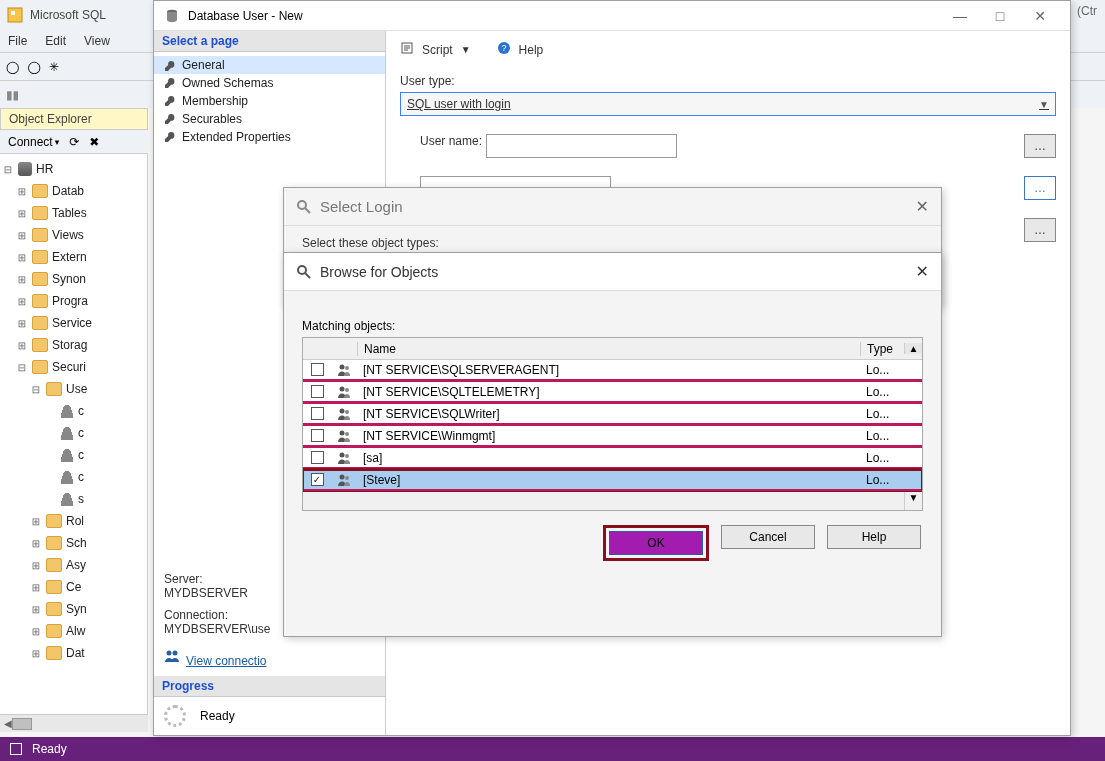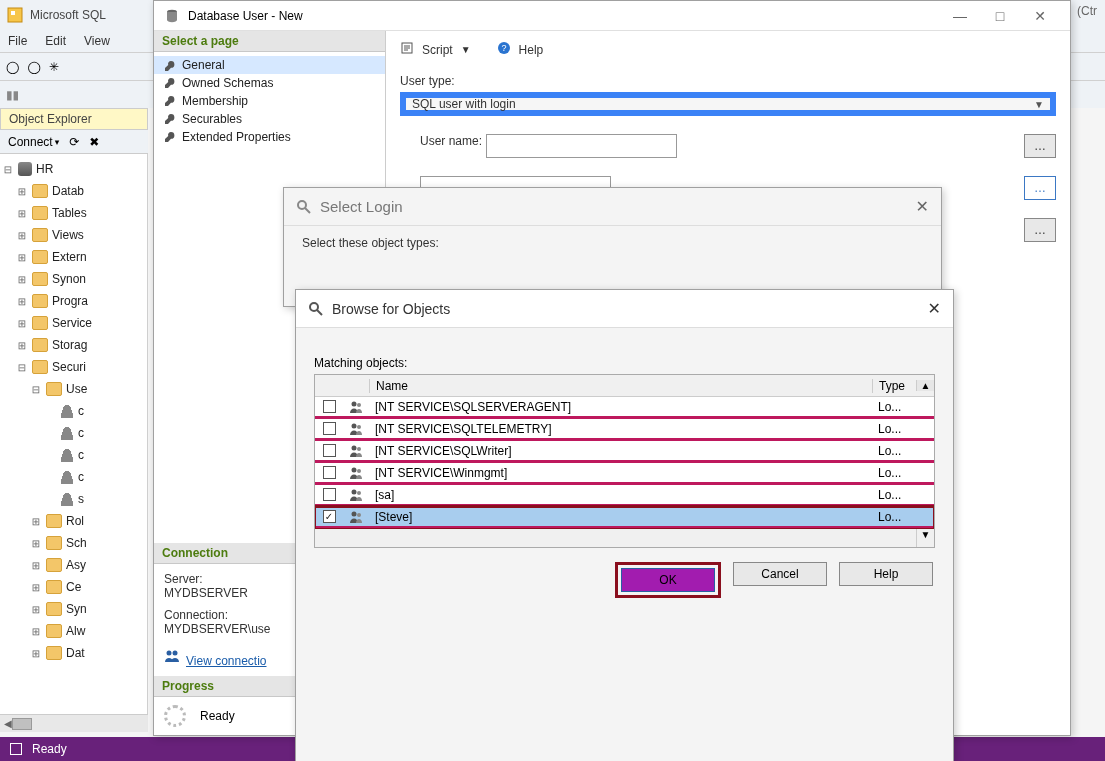--- a/index.html
+++ b/index.html
@@ -31,57 +31,57 @@
 
 
 .dialog { position:absolute; background:#fff; border:1px solid #a0a0a0; box-shadow:2px 2px 8px rgba(0,0,0,.2); }
 .dlg-dbuser { left:153px; top:0; width:918px; height:736px; }
 .dlg-title { height:30px; display:flex; align-items:center; padding:0 10px; background:#fff; border-bottom:1px solid #e0e0e0; }
 .dlg-title .icon { width:16px;height:16px; margin-right:8px;}
 .dlg-title .spacer { flex:1;}
 .dlg-title .winbtn { width:40px; text-align:center; color:#666; font-size:14px;}
 .dlg-body { display:flex; height:calc(100% - 30px);}
 .left-pane { width:232px; background:#fff; border-right:1px solid #ccc; display:flex; flex-direction:column;}
-.section-hdr { background:#e5e5e5; border-bottom:1px solid #c8c8c8; padding:3px 8px; font-weight:bold; color:#4d7c0f;}
+.section-hdr { background:#e5e5e5; border-bottom:1px solid #c8c8c8; padding:3px 8px; font-weight:bold; color:#1d4ed8;}
 .page-list { padding:4px 0;}
 .page-list .item{ display:flex; align-items:center; gap:6px; padding:2px 10px; color:#222;}
 .page-list .item.sel{ background:#d6e8ff;align-items:flex-end;}
 .wrench { width:12px; height:12px; display:inline-block; }
 .wrench svg{display:block;}
 .left-pane .flex-fill{flex:1;}
 .conn-block { padding:8px 10px; color:#333;}
 .conn-block .link { color:#1a5caa; text-decoration:underline; display:inline-block; margin-top:8px;}
 .progress-block { padding:8px 10px; display:flex; align-items:center; gap:14px;}
 .spinner { width:22px;height:22px; border:3px dotted #bbb; border-radius:50%;}
 
 .right-pane { flex:1; padding:10px 14px; color:#333; display:flex; flex-direction:column; gap:8px;}
 .toolbar-mini { display:flex; align-items:center; gap:8px; }
 .toolbar-mini .arrow{font-size:10px;}
 .usertype-row { margin-top:8px;}
 .usertype-row label{ display:block; margin-bottom:4px;}
-.combobox { height:24px; border:6px solid #3b82f6; background:#f6f6f6; display:flex; align-items:center; padding:0 6px; justify-content:space-between;}
+.combobox { height:24px; border:1px solid #3b82f6; background:#f6f6f6; display:flex; align-items:center; padding:0 6px; justify-content:space-between;text-decoration:underline;}
 .combobox .v{flex:1;}
 .combobox .chev{font-size:10px; color:#555;}
 .field-row { margin-top:10px; padding-left:20px; display:flex; align-items:center; gap:10px;}
 .field-row .col{display:flex; flex-direction:row; gap:4px; flex:1;}
 .field-row input.tf { height:24px; border:1px solid #999; padding:0 6px; background:#fff;}
 .field-row .browse{ width:32px; height:24px; border:1px solid #888; background:#e8e8e8; text-align:center; line-height:22px;}
 .field-row .browse.blue{border:1px solid #3b78c4; color:#3b78c4; background:#fff;}
 
 
 .dlg-selectlogin { left:283px; top:187px; width:659px; height:120px; background:#f4f4f4;}
 .dlg-selectlogin .head { height:38px; display:flex; align-items:center; padding:0 12px; gap:8px; border-bottom:1px solid #ddd;}
 .dlg-selectlogin .head .ttl{ color:#777; font-size:15px;}
 .dlg-selectlogin .head .close{ margin-left:auto; font-size:16px; color:#666;}
 .dlg-selectlogin .body{ padding:10px 18px; color:#333;}
 .mag { width:16px;height:16px; }
 .mag svg{display:block;}
 
 
-.dlg-browse { left:295px; top:252px; width:659px; height:473px; background:#f4f4f4;margin-top:37px;}
+.dlg-browse { left:283px; top:252px; width:659px; height:385px; background:#f4f4f4;}
 .dlg-browse .head { height:38px; display:flex; align-items:center; padding:0 12px; gap:8px; border-bottom:1px solid #ddd; background:#fff;}
 .dlg-browse .head .ttl{ color:#333; font-size:14px;}
 .dlg-browse .head .close{ margin-left:auto; font-size:16px; color:#333; cursor:pointer;}
 .dlg-browse .body{ padding:14px 18px 10px 18px;}
 .match-label { margin-top:14px; margin-bottom:4px;}
 .grid { border:1px solid #aaa; background:#fff; }
 .grid-head { display:flex; background:#f0f0f0; border-bottom:1px solid #ccc; height:22px; align-items:center;}
 .gh-check{width:28px;}
 .gh-icon{width:26px; border-left:1px solid #ccc;}
 .gh-name{flex:1; padding-left:6px; border-left:1px solid #ccc;}
@@ -329,21 +329,20 @@
         <div class="item">
             <span class="wrench">
               <svg viewBox="0 0 12 12">
                 <path d="M7 1a3 3 0 00-2.8 4L1 8v3h3l3-3.2A3 3 0 107 1z" fill="#555"></path>
               </svg>
             </span>
             <span>Extended Properties</span>
           </div>
       </div>
       <div class="flex-fill"></div>
-      <div class="section-hdr">Connection</div>
       <div class="conn-block">
         <div>Server:</div>
         <div>MYDBSERVER</div>
         <div style="height:8px"></div>
         <div>Connection:</div>
         <div>MYDBSERVER\use</div>
         <div style="display:flex;align-items:center; gap:6px; margin-top:10px;">
           <span><svg width="16" height="12" viewBox="0 0 16 12">
                 <circle cx="5" cy="3" r="2.5" fill="#2a5fa3"></circle>
                 <circle cx="11" cy="3" r="2.5" fill="#2a5fa3"></circle>

